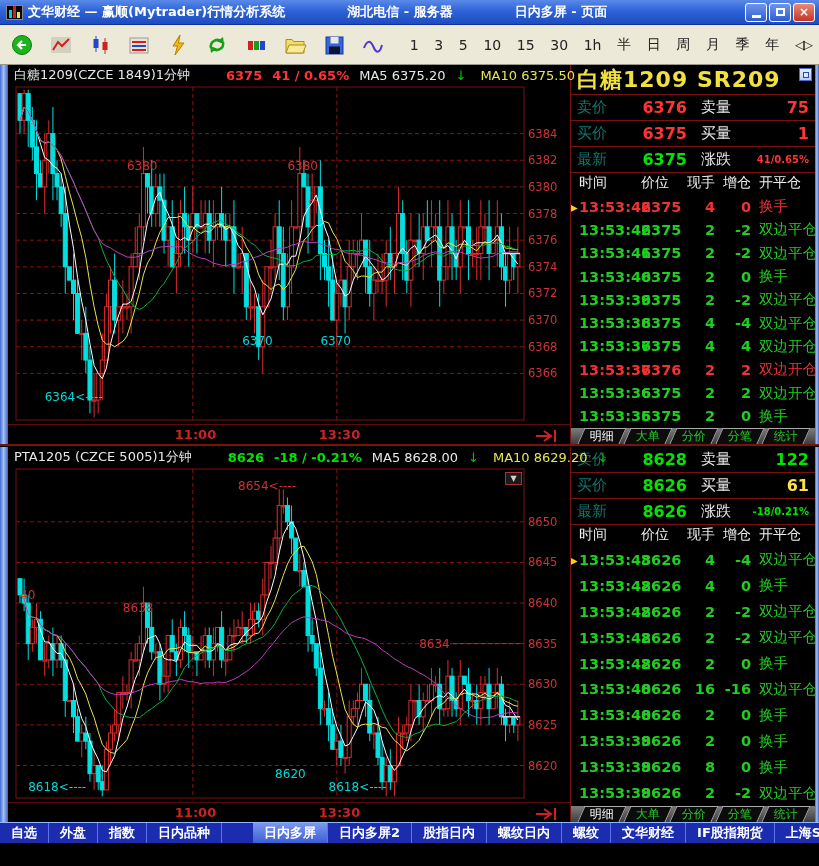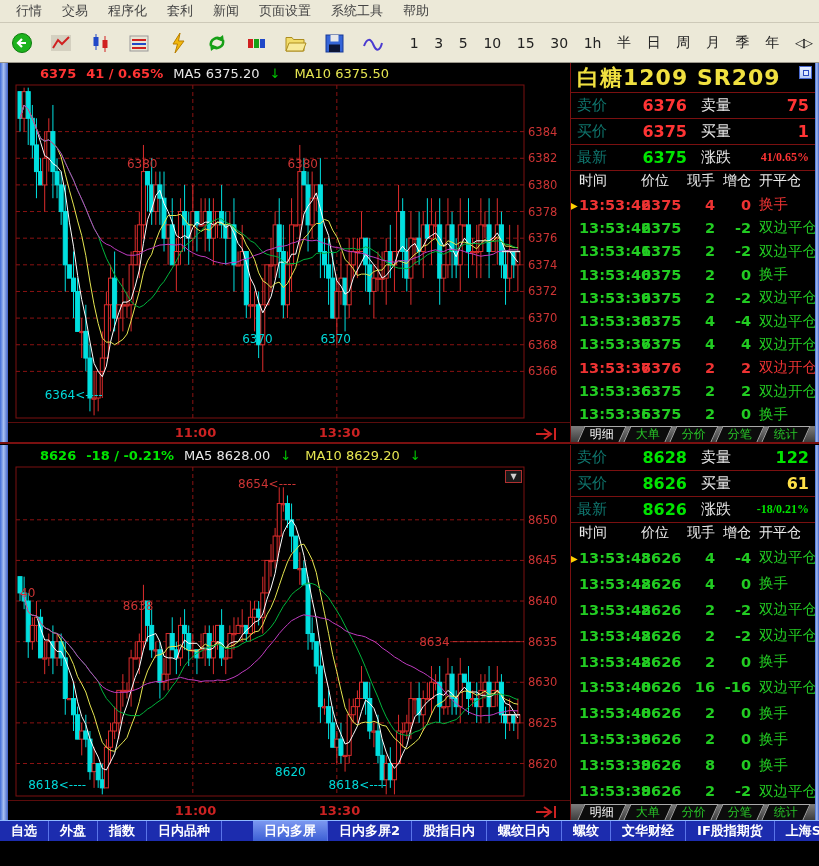--- a/index.html
+++ b/index.html
@@ -63,21 +63,21 @@
   .q-restore { position:absolute; right:3px; top:3px; width:13px; height:13px;
     background:linear-gradient(180deg,#e8f0ff,#b8ccf4); border:1px solid #4a6ad0;
     display:flex; align-items:center; justify-content:center; }
   .q-restore b { width:6px; height:6px; border:1px solid #2a4ac0; display:block; background:#dce8ff; }
   .q-row { height:26px; flex:0 0 26px; display:grid; grid-template-columns:46px 64px 58px 1fr;
     align-items:center; border-bottom:1px solid #7a1010; font-size:15px; padding:0 6px; }
   .q-row .lab { color:#0f766e; }
   .q-row .val { text-align:right; font-weight:bold; font-size:16px; }
   .q-row .lab2 { padding-left:14px; color:#e8e8e8; }
   .q-row .val2 { text-align:right; font-weight:bold; font-size:16px; }
-  .q-row .val2.small { font-size:12px;font-family:Liberation Serif, serif; }
+  .q-row .val2.small { font-size:10px; }
   .q-thead { height:20px; flex:0 0 20px; display:grid; grid-template-columns:62px 46px 28px 36px 1fr;
     align-items:center; color:#ececec; font-size:14px; padding:0 4px 0 8px; }
   .q-thead .r { text-align:right; }
   .q-thead .tp { padding-left:8px; }
   .q-ticks { flex:1; display:flex; flex-direction:column; padding:2px 4px 0 8px; overflow:hidden; }
   .tick { flex:1; display:grid; grid-template-columns:62px 46px 28px 36px 1fr; align-items:center;
     font-size:14.5px; font-weight:bold; position:relative; white-space:nowrap; }
   .tick .r { text-align:right; }
   .tick .tp { padding-left:8px; font-weight:normal; }
   .tick.g { color:#22cc22; } .tick.rd { color:#ee3333; }
@@ -95,31 +95,42 @@
   .btab { padding:0 11px; color:#fff; font-size:13px; font-weight:bold; line-height:20px;
     border-right:1px solid #5a74e8; flex:0 0 auto; }
   .btab.on { background:linear-gradient(180deg,#7b97f0,#3c5fd4);margin-left:31px; }
 
   svg text { font-family:"DejaVu Sans","Liberation Sans",sans-serif; }
 </style>
 </head>
 <body>
 
 <div class="window">
-
-  <div class="menubar" id="menubar">
-      <span class="menu-item">行情</span>
-      <span class="menu-item">交易</span>
-      <span class="menu-item">程序化</span>
-      <span class="menu-item">套利</span>
-      <span class="menu-item">新闻</span>
-      <span class="menu-item">页面设置</span>
-      <span class="menu-item">系统工具</span>
-      <span class="menu-item">帮助</span>
+  <div class="titlebar">
+    <span class="app-icon">
+      <i style="height:8px;background:#00d0d0"></i>
+        <i style="height:12px;background:#d02020"></i>
+        <i style="height:6px;background:#e8e840"></i>
+    </span>
+    <span class="t-text">文华财经 — 赢顺(Mytrader)行情分析系统</span>
+    <span class="t-gap"></span>
+    <span class="t-text">湖北电信 - 服务器</span>
+    <span class="t-gap"></span>
+    <span class="t-text">日内多屏 - 页面</span>
+    <div class="t-btns">
+      <span class="t-btn min">
+          <b></b>
+        </span>
+      <span class="t-btn max">
+          <b></b>
+        </span>
+      <span class="t-btn close">×</span>
     </div>
+  </div>
+
   <div class="toolbar" id="toolbar">
       <span class="tb-icon">
         <svg width="24" height="22" viewBox="0 0 24 22">
           <circle cx="12" cy="11" r="9.5" fill="#1db31d" stroke="#0e7a0e"></circle>
           <path d="M16 11H9M12 7l-4 4 4 4" stroke="#fff" stroke-width="2.2" fill="none"></path>
         </svg>
       </span>
       <span class="tb-icon">
         <svg width="24" height="22" viewBox="0 0 24 22">
           <rect x="2" y="3" width="20" height="16" fill="#d4d0c0"></rect>
@@ -195,20 +206,21 @@
         <span class="tb-period">季</span>
         <span class="tb-period">年</span>
       </div>
       <span class="tb-flip">◁▷</span>
     </div>
 
   <div class="row r1" id="row0">
       <div class="lstrip"></div>
       <div class="chart-pane">
         <div class="c-header">
+          <span style="color: rgb(232, 232, 232);">白糖1209(CZCE 1849)1分钟</span>
           <span style="color: rgb(255, 52, 52); font-weight: bold; margin-left: 26px;">6375</span>
           <span style="color: rgb(255, 52, 52); font-weight: bold;">41 / 0.65%</span>
           <span style="color: rgb(232, 232, 232);">MA5 6375.20</span>
           <span style="color: rgb(0, 196, 0); margin-right: 14px;">↓</span>
           <span style="color: rgb(230, 230, 81);">MA10 6375.50</span>
         </div>
         <svg width="558" height="339" class="c-plot">
           <rect x="8" y="2" width="508" height="333" fill="#000" stroke="#7a1010"></rect>
           <line x1="8" y1="288.38" x2="516" y2="288.38" stroke="#8a1212" stroke-dasharray="4 3"></line>
           <text x="520" y="292.38" font-size="11.5" fill="#cc3434">6366</text>
@@ -615,20 +627,21 @@
           </span>
         </div>
       </div>
       <div class="rstrip"></div>
     </div>
   <div class="rowsep"></div>
   <div class="row r2" id="row1">
       <div class="lstrip"></div>
       <div class="chart-pane">
         <div class="c-header">
+          <span style="color: rgb(232, 232, 232);">PTA1205 (CZCE 5005)1分钟</span>
           <span style="color: rgb(0, 228, 0); font-weight: bold; margin-left: 26px;">8626</span>
           <span style="color: rgb(0, 228, 0); font-weight: bold;">-18 / -0.21%</span>
           <span style="color: rgb(232, 232, 232);">MA5 8628.00</span>
           <span style="color: rgb(0, 196, 0); margin-right: 14px;">↓</span>
           <span style="color: rgb(230, 230, 81);">MA10 8629.20</span>
           <span style="color: rgb(0, 196, 0);">↓</span>
         </div>
         <svg width="558" height="335" class="c-plot">
           <rect x="8" y="2" width="508" height="329" fill="#000" stroke="#7a1010"></rect>
           <line x1="8" y1="298.5061728395062" x2="516" y2="298.5061728395062" stroke="#8a1212" stroke-dasharray="4 3"></line>

